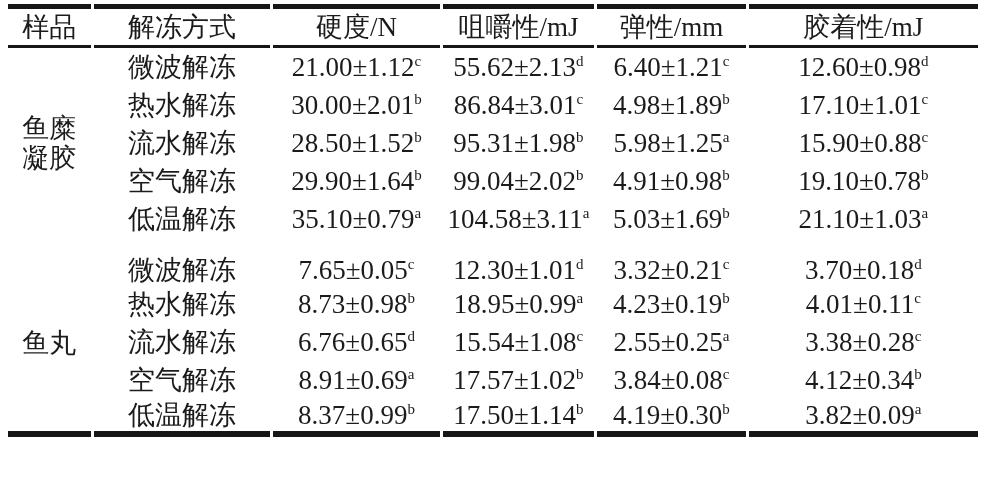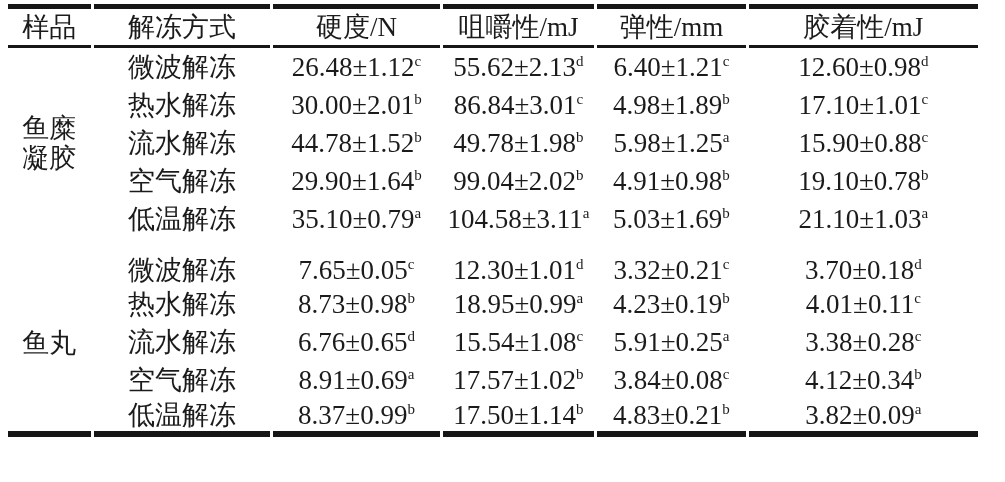--- a/index.html
+++ b/index.html
@@ -45,36 +45,36 @@
           <th>硬度/N</th>
           <th>咀嚼性/mJ</th>
           <th>弹性/mm</th>
           <th>胶着性/mJ</th>
         </tr>
     </thead>
   <tbody>
         <tr>
           <td rowspan="5" class="sample">鱼糜<br>凝胶</td>
           <td class="method">微波解冻</td>
-          <td class="value"><span>26.48±1.12</span><sup>c</sup></td>
+          <td class="value"><span>21.00±1.12</span><sup>c</sup></td>
           <td class="value"><span>55.62±2.13</span><sup>d</sup></td>
           <td class="value"><span>6.40±1.21</span><sup>c</sup></td>
           <td class="value"><span>12.60±0.98</span><sup>d</sup></td>
         </tr>
         <tr>
           <td class="method">热水解冻</td>
           <td class="value"><span>30.00±2.01</span><sup>b</sup></td>
           <td class="value"><span>86.84±3.01</span><sup>c</sup></td>
           <td class="value"><span>4.98±1.89</span><sup>b</sup></td>
           <td class="value"><span>17.10±1.01</span><sup>c</sup></td>
         </tr>
         <tr>
           <td class="method">流水解冻</td>
-          <td class="value"><span>44.78±1.52</span><sup>b</sup></td>
-          <td class="value"><span>49.78±1.98</span><sup>b</sup></td>
+          <td class="value"><span>28.50±1.52</span><sup>b</sup></td>
+          <td class="value"><span>95.31±1.98</span><sup>b</sup></td>
           <td class="value"><span>5.98±1.25</span><sup>a</sup></td>
           <td class="value"><span>15.90±0.88</span><sup>c</sup></td>
         </tr>
         <tr>
           <td class="method">空气解冻</td>
           <td class="value"><span>29.90±1.64</span><sup>b</sup></td>
           <td class="value"><span>99.04±2.02</span><sup>b</sup></td>
           <td class="value"><span>4.91±0.98</span><sup>b</sup></td>
           <td class="value"><span>19.10±0.78</span><sup>b</sup></td>
         </tr>
@@ -99,32 +99,32 @@
           <td class="method">热水解冻</td>
           <td class="value"><span>8.73±0.98</span><sup>b</sup></td>
           <td class="value"><span>18.95±0.99</span><sup>a</sup></td>
           <td class="value"><span>4.23±0.19</span><sup>b</sup></td>
           <td class="value"><span>4.01±0.11</span><sup>c</sup></td>
         </tr>
         <tr>
           <td class="method">流水解冻</td>
           <td class="value"><span>6.76±0.65</span><sup>d</sup></td>
           <td class="value"><span>15.54±1.08</span><sup>c</sup></td>
-          <td class="value"><span>5.91±0.25</span><sup>a</sup></td>
+          <td class="value"><span>2.55±0.25</span><sup>a</sup></td>
           <td class="value"><span>3.38±0.28</span><sup>c</sup></td>
         </tr>
         <tr>
           <td class="method">空气解冻</td>
           <td class="value"><span>8.91±0.69</span><sup>a</sup></td>
           <td class="value"><span>17.57±1.02</span><sup>b</sup></td>
           <td class="value"><span>3.84±0.08</span><sup>c</sup></td>
           <td class="value"><span>4.12±0.34</span><sup>b</sup></td>
         </tr>
         <tr>
           <td class="method">低温解冻</td>
           <td class="value"><span>8.37±0.99</span><sup>b</sup></td>
           <td class="value"><span>17.50±1.14</span><sup>b</sup></td>
-          <td class="value"><span>4.83±0.21</span><sup>b</sup></td>
+          <td class="value"><span>4.19±0.30</span><sup>b</sup></td>
           <td class="value"><span>3.82±0.09</span><sup>a</sup></td>
         </tr>
       </tbody>
     </table>
 </div>
 
 </body></html>

